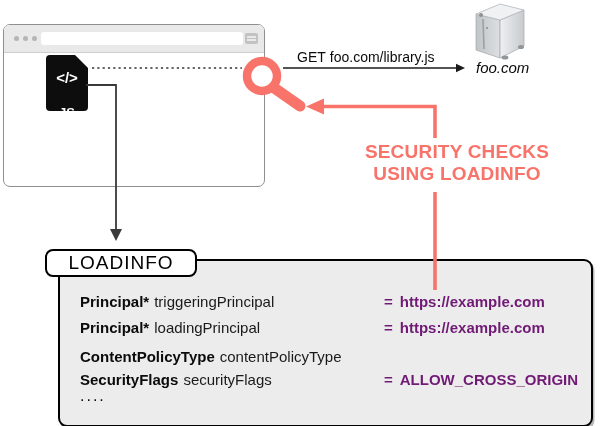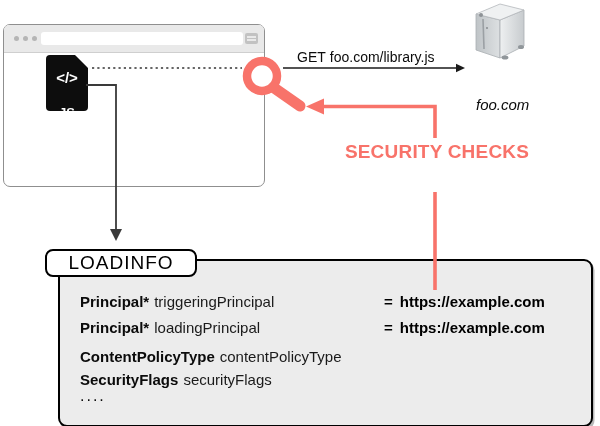--- a/index.html
+++ b/index.html
@@ -51,36 +51,36 @@
   .li-tab {
     position:absolute; left:45px; top:249px; width:152px; height:28px;
     background:#fff; border:2.5px solid #000; border-radius:8px;
     box-sizing:border-box; z-index:2;
     display:flex; align-items:center; justify-content:center;
     font-size:19px; letter-spacing:1px; color:#000;
   }
   .li-row { position:absolute; left:20px; right:8px; height:18px; font-size:15px; white-space:nowrap; }
   .li-type { font-weight:bold; margin-right:5px; color:#0b0b0b; }
   .li-name { color:#1a1a1a; }
-  .li-val { position:absolute; left:304px; top:0; font-weight:bold; color:#000000; }
+  .li-val { position:absolute; left:304px; top:0; font-weight:bold; color:#701a75; }
   .li-val .eq { margin-right:7px; }
   .li-more { position:absolute; left:20px; top:126px; font-size:16px; letter-spacing:2px; color:#0b0b0b; }
   
   .overlay { position:absolute; left:0; top:0; z-index:5; pointer-events:none; }
   
   .get-label {
     position:absolute; left:297px; top:49px; font-size:14px; color:#0b0b0b; z-index:6; white-space:nowrap;
   }
   .get-label .method { font-weight:normal; }
   .get-label .url { margin-left:4px; }
   .server-label {
-    position:absolute; left:476px; top:59px; font-size:15px; font-style:italic; color:#0b0b0b; z-index:6;margin-top:37px;
+    position:absolute; left:476px; top:59px; font-size:15px; font-style:italic; color:#0b0b0b; z-index:6;
   }
   .sec-note {
-    position:absolute; left:337px; top:141px; width:200px; text-align:center;
+    position:absolute; left:357px; top:141px; width:200px; text-align:center;
     font-size:19px; font-weight:bold; color:#f8736a; line-height:22px; z-index:6;
     letter-spacing:0.2px;
   }
   .server-svg { position:absolute; left:466px; top:0; z-index:2; }
 </style>
 </head>
 <body>
 
 <div class="canvas">
 
@@ -111,20 +111,21 @@
     </div>
     <div class="li-row" style="top:58px">
       <span class="li-type">Principal*</span><span class="li-name">loadingPrincipal</span>
       <span class="li-val"><span class="eq">=</span><span>https://example.com</span></span>
     </div>
     <div class="li-row" style="top:87px">
       <span class="li-type">ContentPolicyType</span><span class="li-name">contentPolicyType</span>
     </div>
     <div class="li-row" style="top:110px">
       <span class="li-type">SecurityFlags</span><span class="li-name">securityFlags</span>
+      <span class="li-val"><span class="eq">=</span><span>ALLOW_CROSS_ORIGIN</span></span>
     </div>
     <div class="li-more">....</div>
   </div>
   <div class="li-tab">
     <span>LOADINFO</span>
   </div>
 
   <svg class="server-svg" width="66" height="62" viewBox="0 0 66 62">
     <defs>
       <linearGradient id="sideg" x1="0" y1="0" x2="1" y2="0">
@@ -165,15 +166,16 @@
     <path d="M322,106.5 H435 V138" fill="none" stroke="#f8736a" stroke-width="3.6"></path>
     <path d="M435,192 V290" fill="none" stroke="#f8736a" stroke-width="3.6"></path>
   </svg>
 
   <div class="get-label">
     <span class="method">GET</span><span class="url">foo.com/library.js</span>
   </div>
   <div class="server-label">foo.com</div>
   <div class="sec-note">
     <div>SECURITY CHECKS</div>
+    <div>USING LOADINFO</div>
   </div>
 
 </div>
 
 </body></html>

